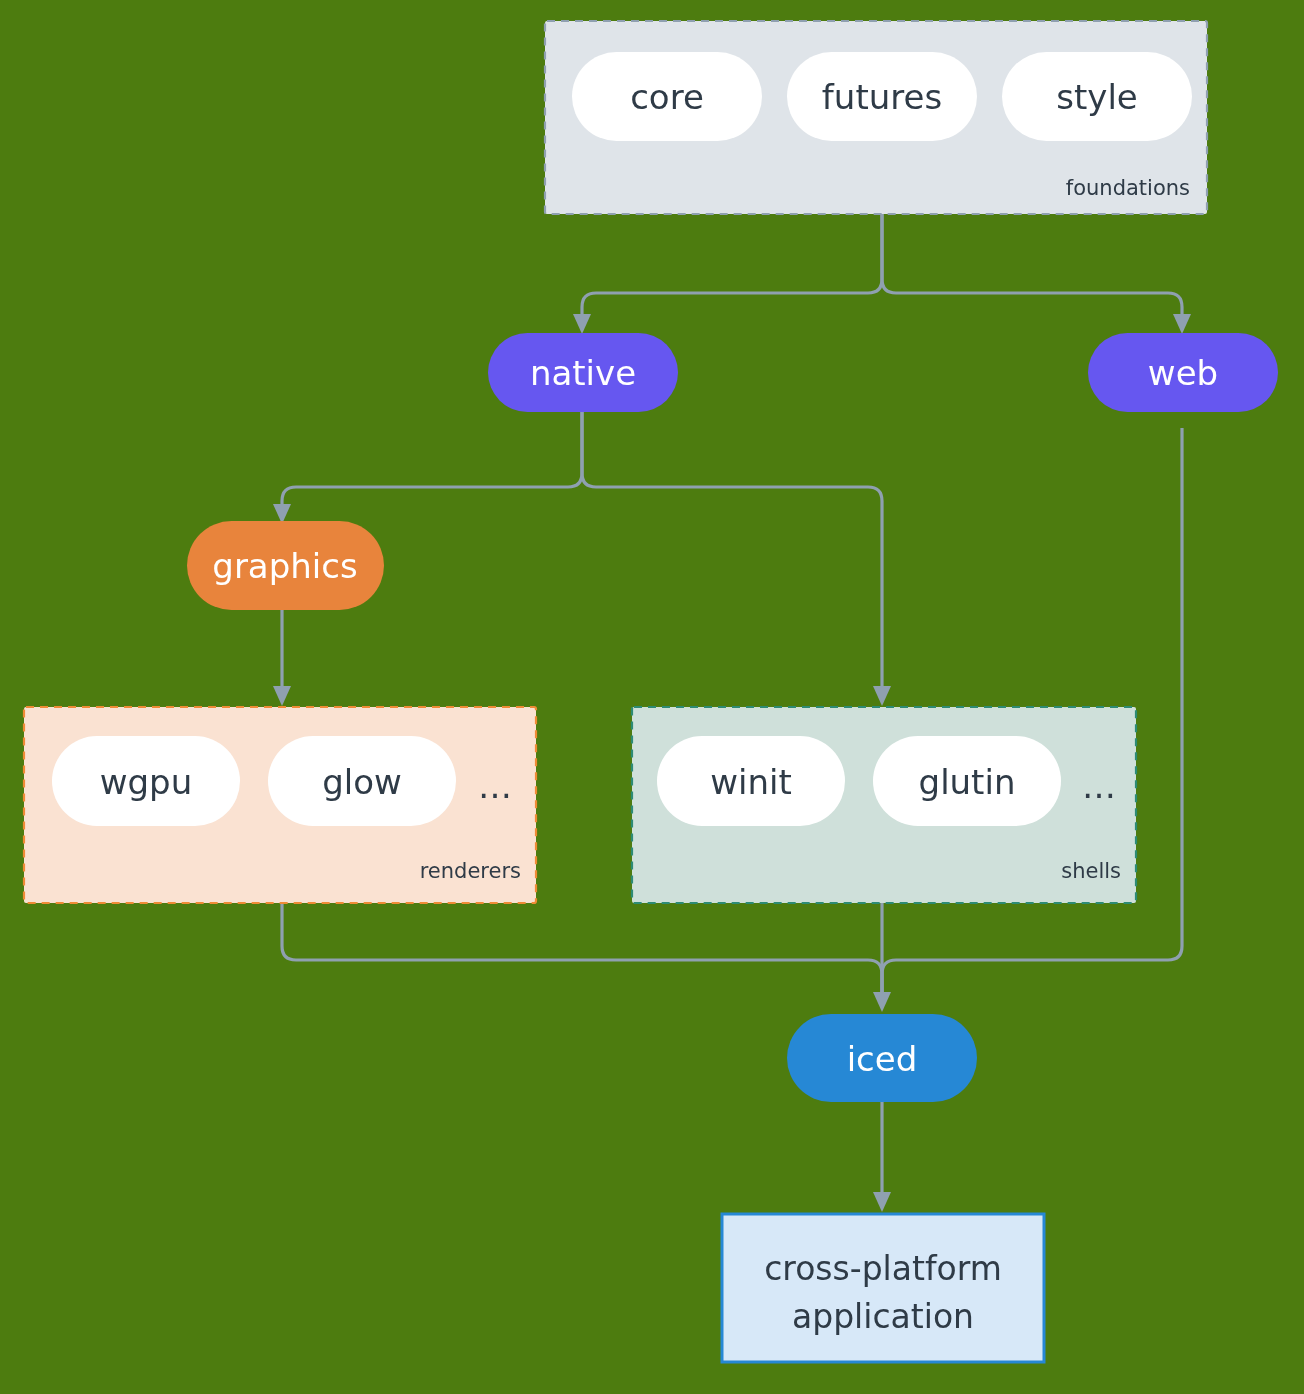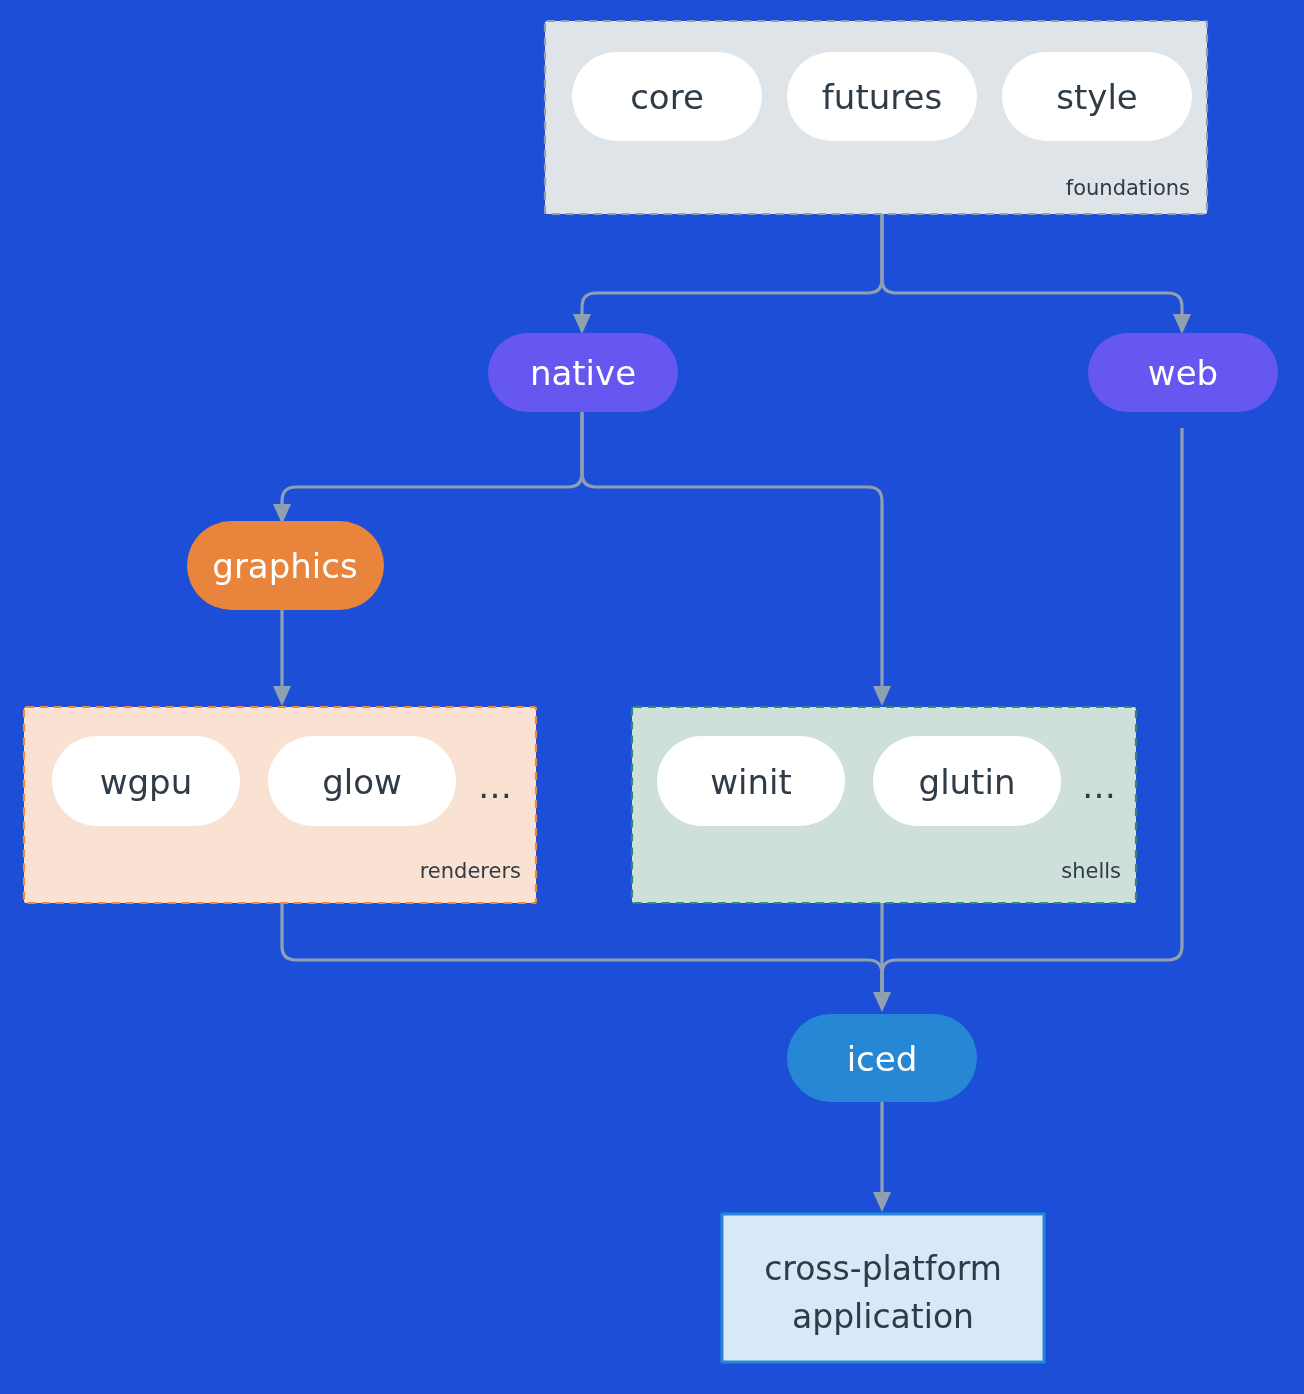--- a/index.html
+++ b/index.html
@@ -4,21 +4,21 @@
 <style>
   html, body {
     margin: 0;
     padding: 0;
     background: #000000;
   }
   #stage {
     position: relative;
     width: 1304px;
     height: 1394px;
-    background: #1d4ed8;
+    background: #4d7c0f;
     overflow: hidden;
     font-family: "DejaVu Sans", "Liberation Sans", sans-serif;
   }
   svg.layer {
     position: absolute;
     inset: 0;
     width: 1304px;
     height: 1394px;
     display: block;
   }

